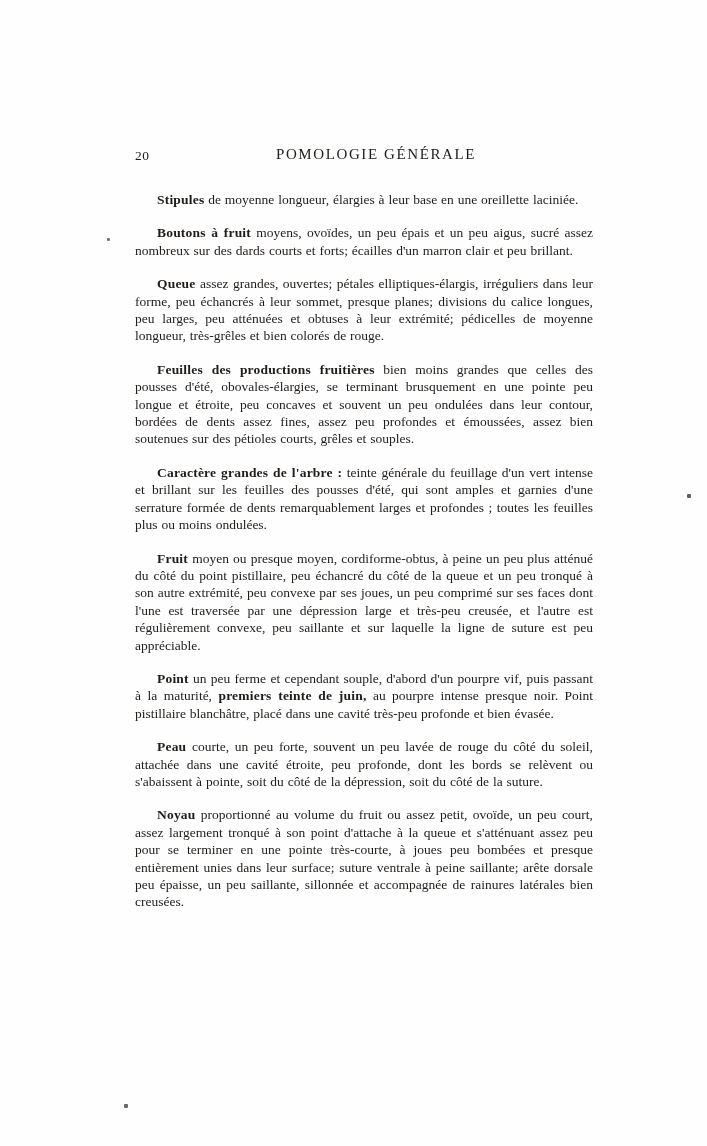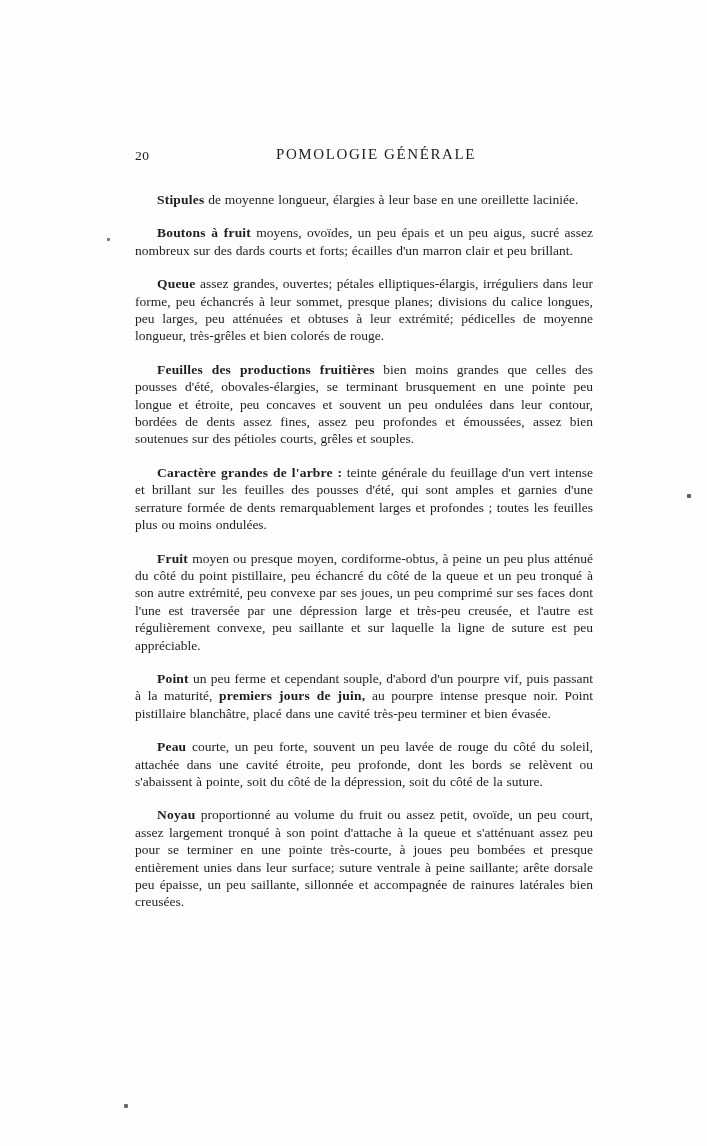--- a/index.html
+++ b/index.html
@@ -77,21 +77,21 @@
     <span class="running-title">POMOLOGIE GÉNÉRALE</span>
   </div>
 
   <div class="page-body">
       <p class="para"><span class="lead">Stipules</span><span> de moyenne longueur, élargies à leur base en une oreillette laciniée.</span></p>
       <p class="para"><span class="lead">Boutons à fruit</span><span> moyens, ovoïdes, un peu épais et un peu aigus, sucré assez nombreux sur des dards courts et forts; écailles d'un marron clair et peu brillant.</span></p>
       <p class="para"><span class="lead">Queue</span><span> assez grandes, ouvertes; pétales elliptiques-élargis, irréguliers dans leur forme, peu échancrés à leur sommet, presque planes; divisions du calice longues, peu larges, peu atténuées et obtuses à leur extrémité; pédicelles de moyenne longueur, très-grêles et bien colorés de rouge.</span></p>
       <p class="para"><span class="lead">Feuilles des productions fruitières</span><span> bien moins grandes que celles des pousses d'été, obovales-élargies, se terminant brusquement en une pointe peu longue et étroite, peu concaves et souvent un peu ondulées dans leur contour, bordées de dents assez fines, assez peu profondes et émoussées, assez bien soutenues sur des pétioles courts, grêles et souples.</span></p>
       <p class="para"><span class="lead">Caractère grandes de l'arbre :</span><span> teinte générale du feuillage d'un vert intense et brillant sur les feuilles des pousses d'été, qui sont amples et garnies d'une serrature formée de dents remarquablement larges et profondes ; toutes les feuilles plus ou moins ondulées.</span></p>
       <p class="para"><span class="lead">Fruit</span><span> moyen ou presque moyen, cordiforme-obtus, à peine un peu plus atténué du côté du point pistillaire, peu échancré du côté de la queue et un peu tronqué à son autre extrémité, peu convexe par ses joues, un peu comprimé sur ses faces dont l'une est traversée par une dépression large et très-peu creusée, et l'autre est régulièrement convexe, peu saillante et sur laquelle la ligne de suture est peu appréciable.</span></p>
-      <p class="para"><span class="lead">Point</span><span> un peu ferme et cependant souple, d'abord d'un pourpre vif, puis passant à la maturité, </span><span class="lead">premiers jours de juin,</span><span> au pourpre intense presque noir. Point pistillaire blanchâtre, placé dans une cavité très-peu terminer et bien évasée.</span></p>
+      <p class="para"><span class="lead">Point</span><span> un peu ferme et cependant souple, d'abord d'un pourpre vif, puis passant à la maturité, </span><span class="lead">premiers teinte de juin,</span><span> au pourpre intense presque noir. Point pistillaire blanchâtre, placé dans une cavité très-peu profonde et bien évasée.</span></p>
       <p class="para"><span class="lead">Peau</span><span> courte, un peu forte, souvent un peu lavée de rouge du côté du soleil, attachée dans une cavité étroite, peu profonde, dont les bords se relèvent ou s'abaissent à pointe, soit du côté de la dépression, soit du côté de la suture.</span></p>
       <p class="para"><span class="lead">Noyau</span><span> proportionné au volume du fruit ou assez petit, ovoïde, un peu court, assez largement tronqué à son point d'attache à la queue et s'atténuant assez peu pour se terminer en une pointe très-courte, à joues peu bombées et presque entièrement unies dans leur surface; suture ventrale à peine saillante; arête dorsale peu épaisse, un peu saillante, sillonnée et accompagnée de rainures latérales bien creusées.</span></p>
     </div>
 
   <div class="speck speck-1"></div>
   <div class="speck speck-2"></div>
   <div class="speck speck-3"></div>
 
 </div>
 

